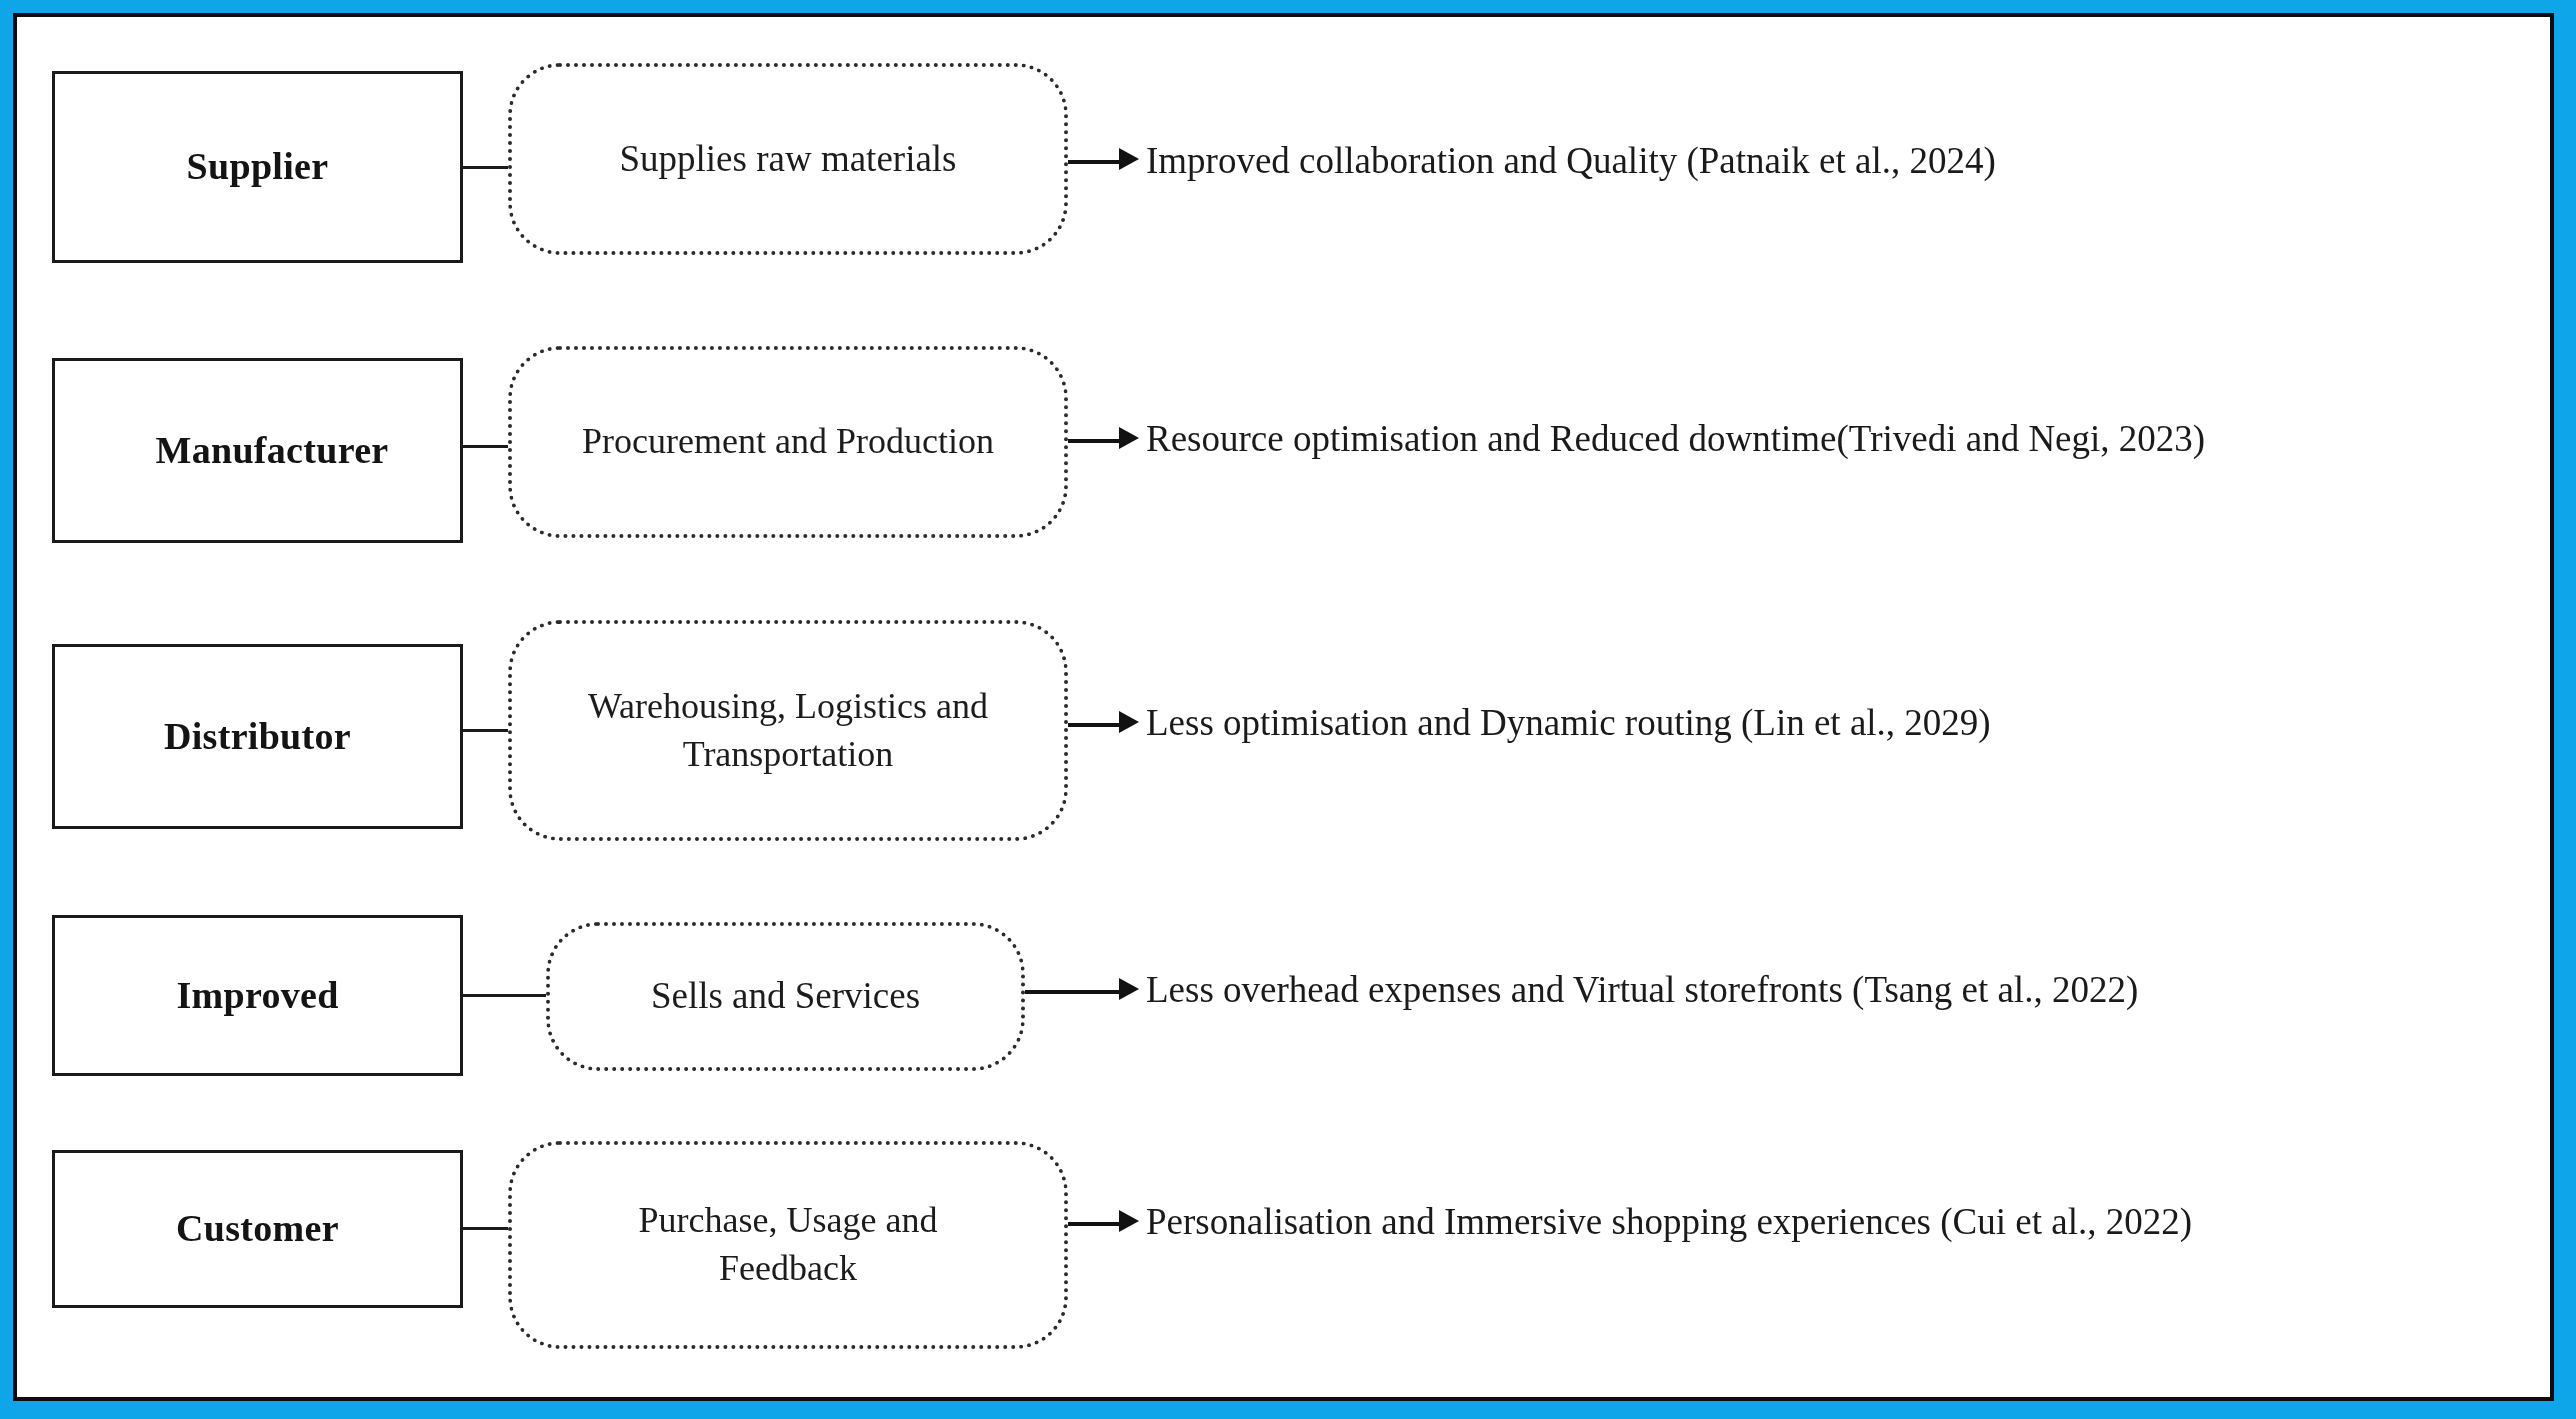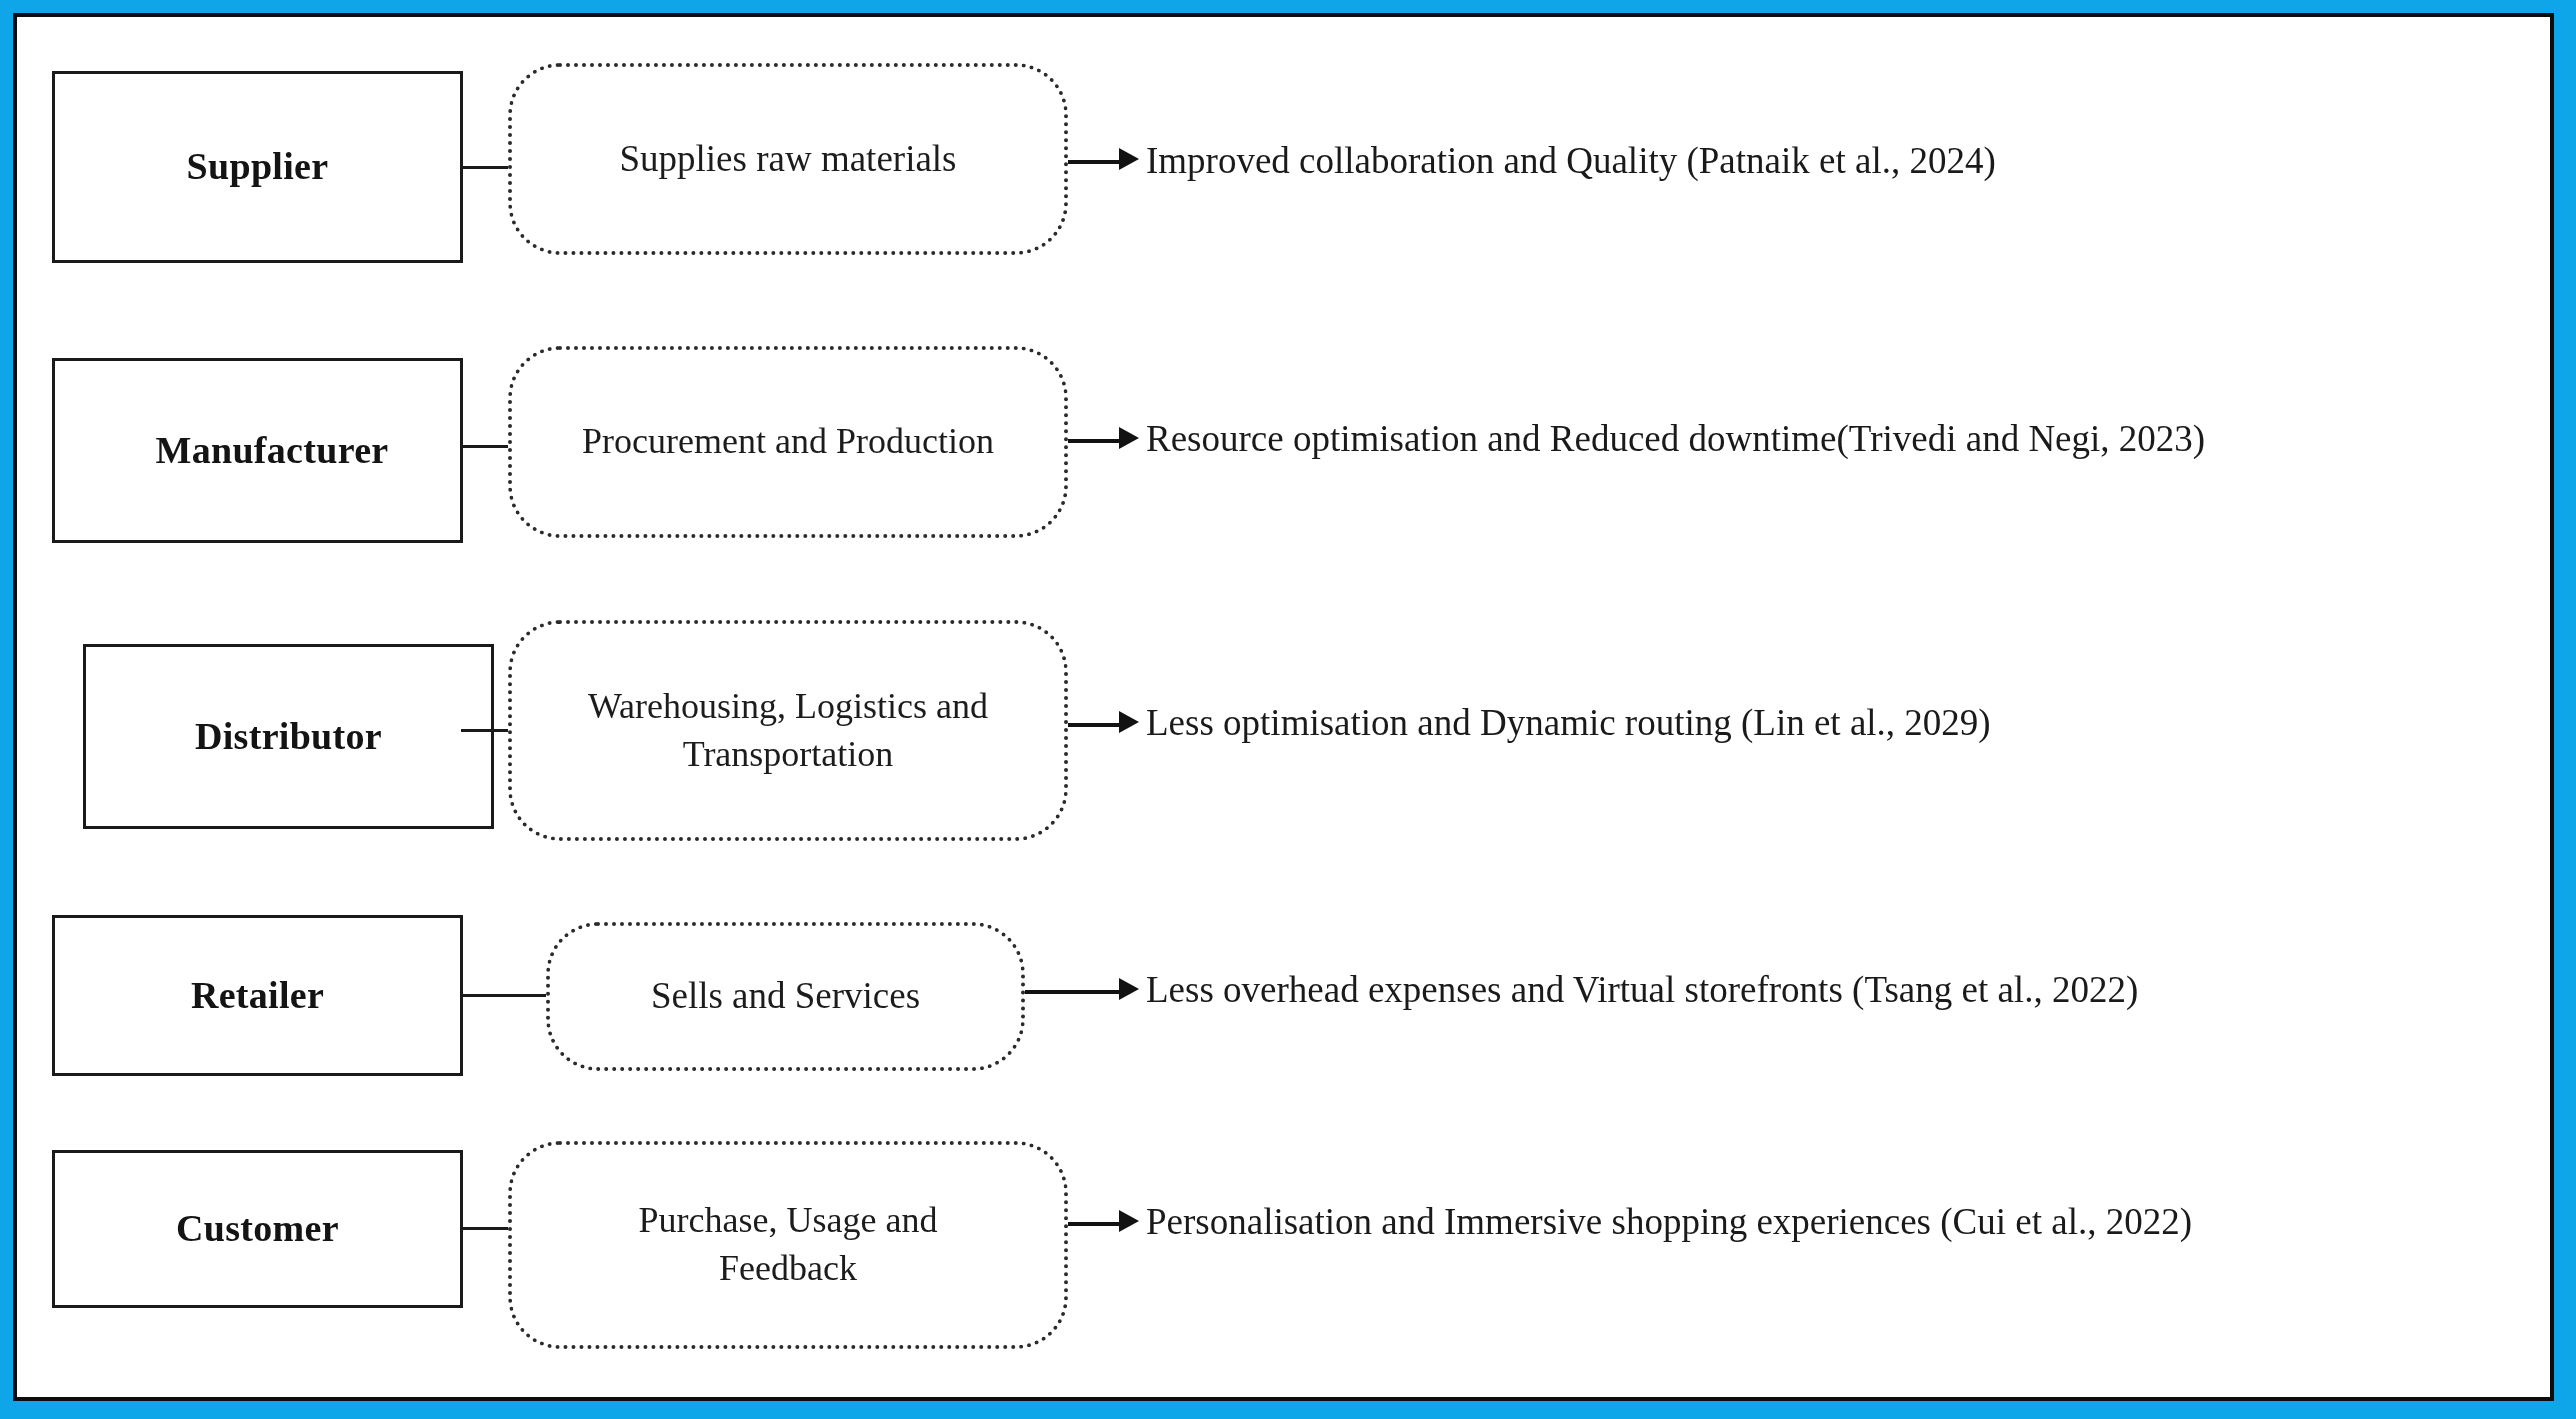--- a/index.html
+++ b/index.html
@@ -172,42 +172,42 @@
       <div class="arrow" style="left:1068px; top:439px; width:71px;">
         <div class="shaft" style="width:52px;"></div>
         <div class="head" style="left:51px;"></div>
       </div>
       <div class="benefit" style="left:1146px; top:418px;">
         <span>Resource optimisation and Reduced downtime</span><span class="cite">(Trivedi and Negi, 2023)</span>
       </div>
     </div>
 
     <div class="row" style="top:0;">
-      <div class="role-box" style="left:52px; top:644px; width:411px; height:185px;margin-left:31px;">
+      <div class="role-box" style="left:52px; top:644px; width:411px; height:185px;">
         <span class="role-label">Distributor</span>
       </div>
       <div class="connector" style="left:461px; top:729px; width:52px;"></div>
       <div class="activity-box" style="left:508px; top:620px; width:560px; height:221px;">
         <span class="activity-label small">
           <span>Warehousing, Logistics and</span><br>
           <span>Transportation</span>
         </span>
       </div>
       <div class="arrow" style="left:1068px; top:723px; width:71px;">
         <div class="shaft" style="width:52px;"></div>
         <div class="head" style="left:51px;"></div>
       </div>
       <div class="benefit" style="left:1146px; top:702px;">
         <span>Less optimisation and Dynamic routing</span><span>&nbsp;</span><span class="cite">(Lin et al., 2029)</span>
       </div>
     </div>
 
     <div class="row" style="top:0;">
       <div class="role-box" style="left:52px; top:915px; width:411px; height:161px;">
-        <span class="role-label">Retailer</span>
+        <span class="role-label">Improved</span>
       </div>
       <div class="connector" style="left:461px; top:994px; width:90px;"></div>
       <div class="activity-box" style="left:546px; top:922px; width:479px; height:149px;">
         <span class="activity-label">
           <span>Sells and Services</span>
         </span>
       </div>
       <div class="arrow" style="left:1025px; top:990px; width:114px;">
         <div class="shaft" style="width:96px;"></div>
         <div class="head" style="left:94px;"></div>

